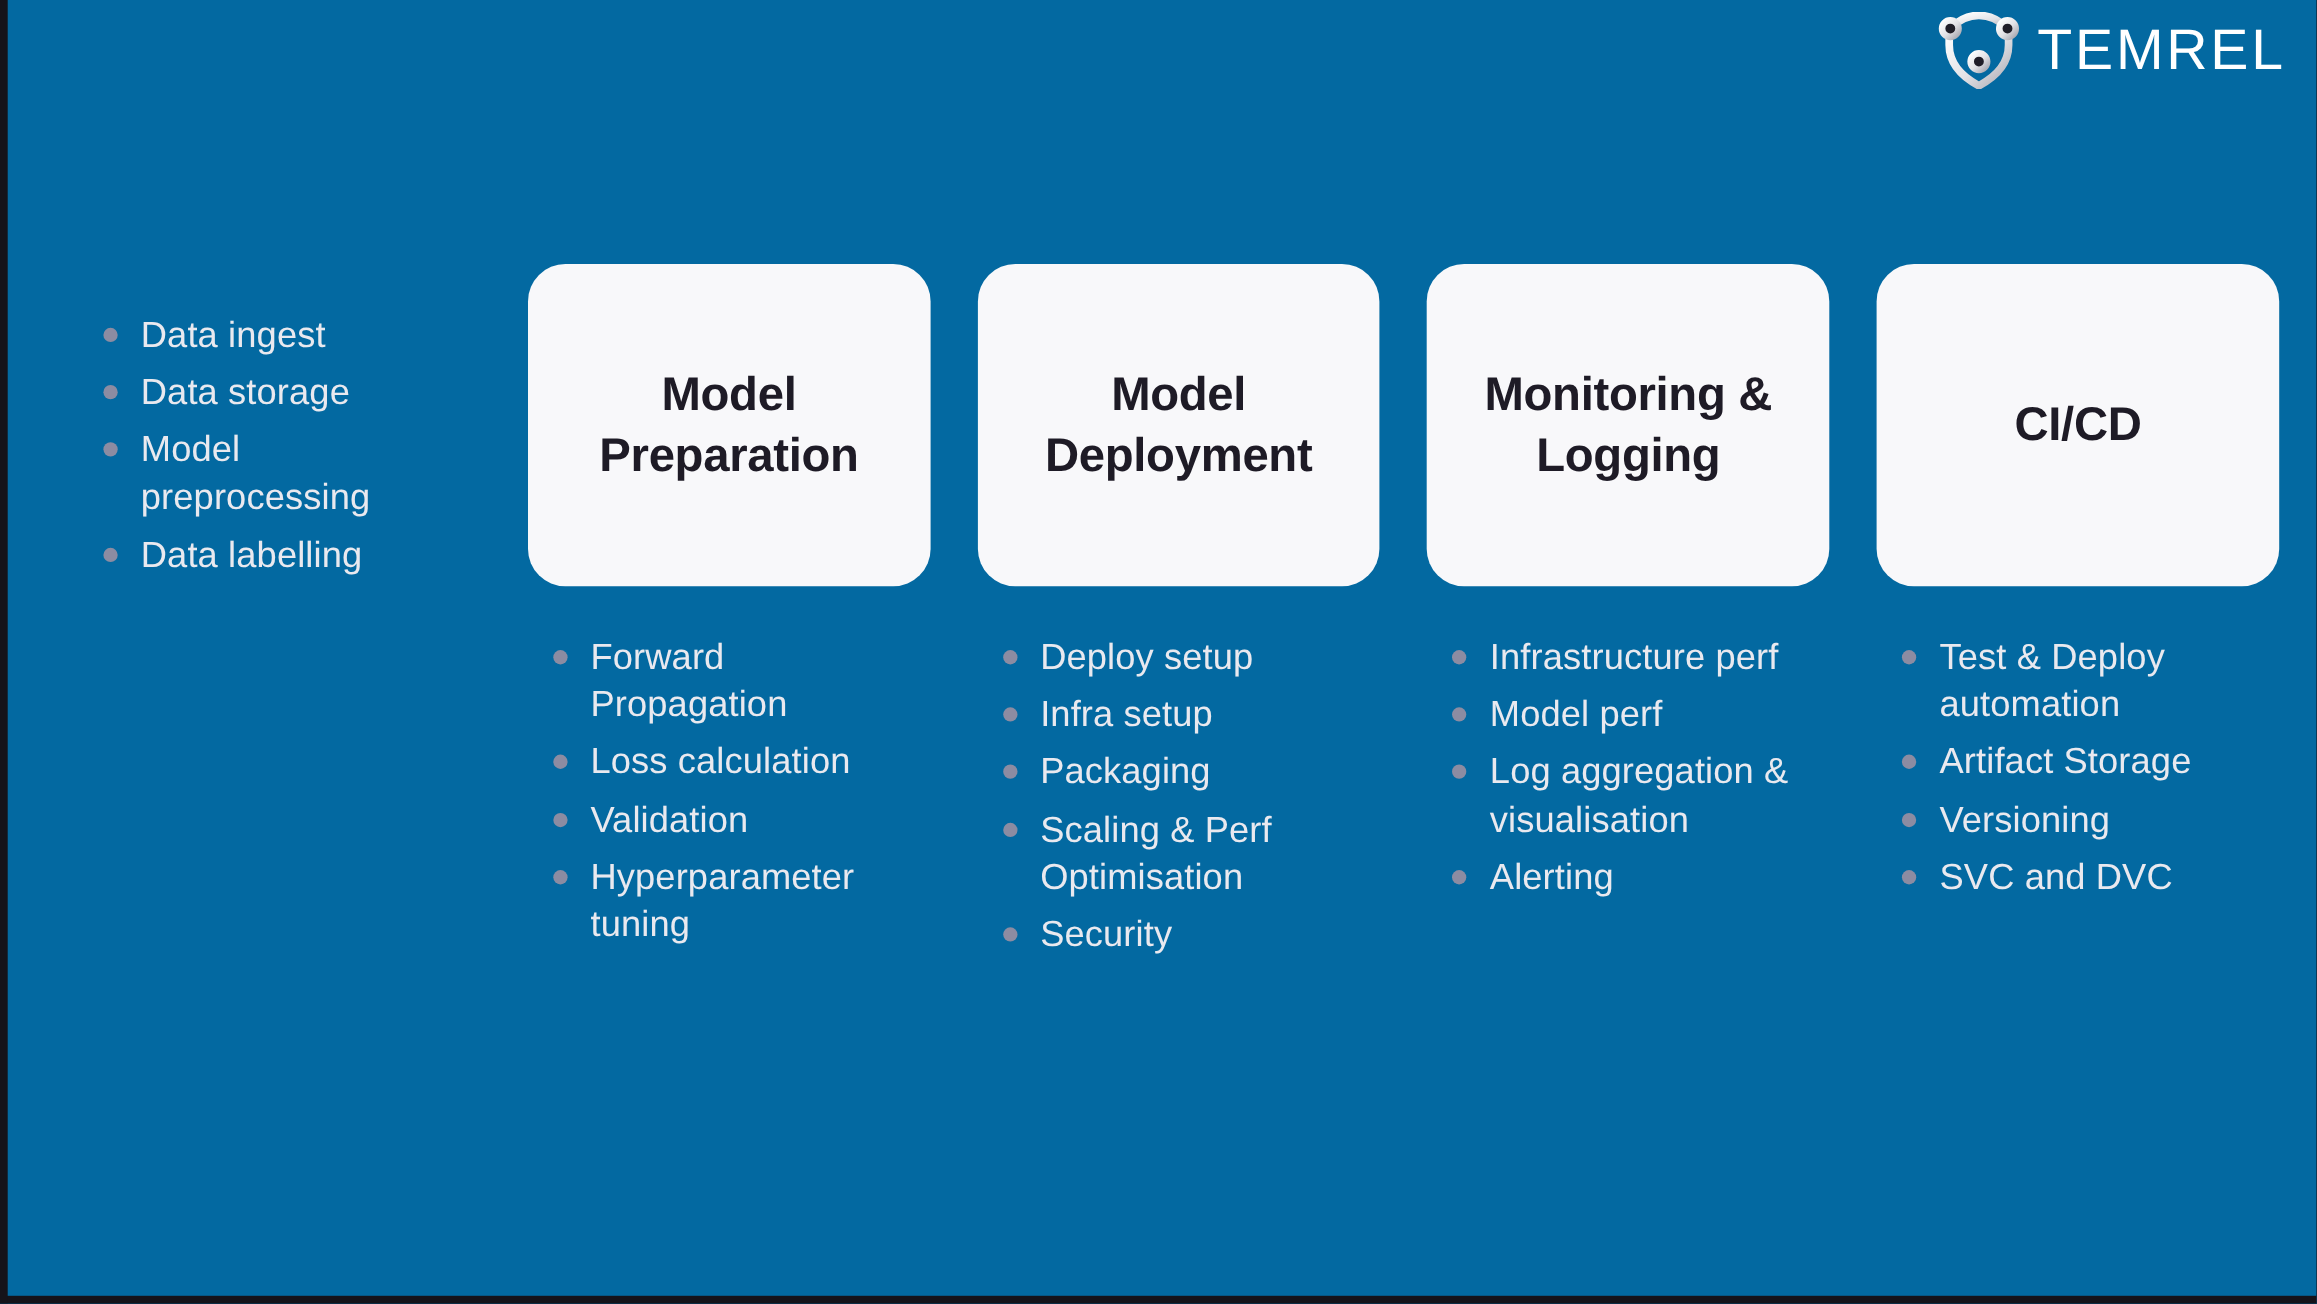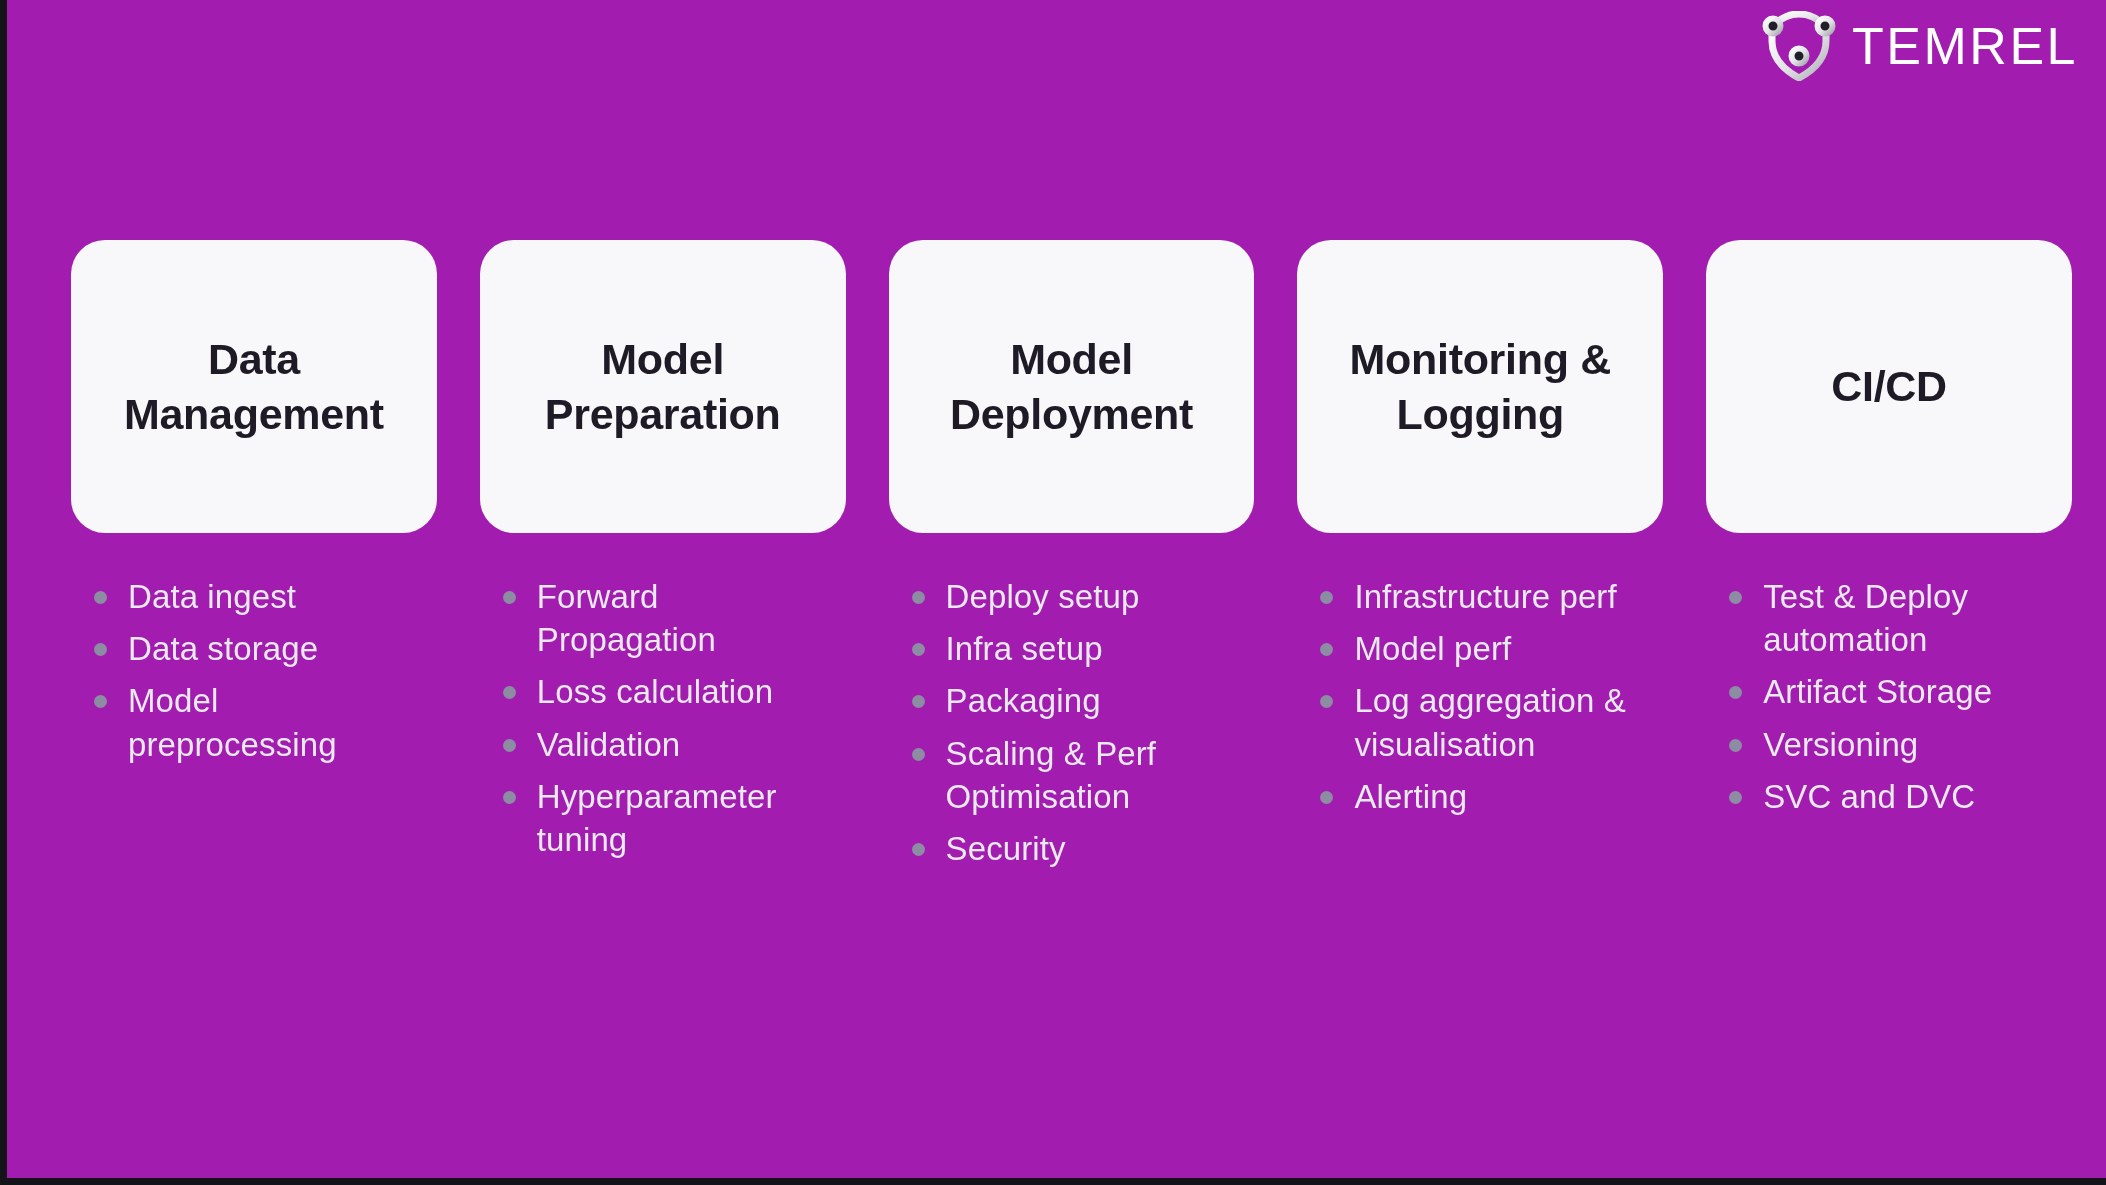--- a/index.html
+++ b/index.html
@@ -9,21 +9,21 @@
     background: #15131a;
   }
   body {
     font-family: "Liberation Sans", sans-serif;
   }
 
   #slide {
     position: relative;
     width: 2106px;
     height: 1185px;
-    background: #a21caf;
+    background: #0369a1;
     border-left: 7px solid #15131a;
     border-bottom: 7px solid #15131a;
     box-sizing: border-box;
     overflow: hidden;
   }
 
   
   #brand {
     position: absolute;
     top: 8px;
@@ -126,27 +126,25 @@
       <line x1="37" y1="4" x2="37" y2="43" stroke="url(#shieldGrad)" stroke-width="6" stroke-linecap="round"></line>
       <circle cx="11" cy="15" r="7.5" fill="#201e28" stroke="url(#shieldGrad)" stroke-width="6"></circle>
       <circle cx="63" cy="15" r="7.5" fill="#201e28" stroke="url(#shieldGrad)" stroke-width="6"></circle>
       <circle cx="37" cy="45" r="7.5" fill="#201e28" stroke="url(#shieldGrad)" stroke-width="6"></circle>
     </svg>
     <span id="brand-word">TEMREL</span>
   </div>
 
   <div id="columns">
       <div class="column">
-        <div class="stage-card">
-          <div class="stage-card-title">Data Management</div>
-        </div>
         <ul class="bullet-list">
           <li class="bullet-item"><span class="bullet-dot"></span><span>Data ingest</span></li>
           <li class="bullet-item"><span class="bullet-dot"></span><span>Data storage</span></li>
           <li class="bullet-item"><span class="bullet-dot"></span><span>Model preprocessing</span></li>
+          <li class="bullet-item"><span class="bullet-dot"></span><span>Data labelling</span></li>
         </ul>
       </div>
       <div class="column">
         <div class="stage-card">
           <div class="stage-card-title">Model Preparation</div>
         </div>
         <ul class="bullet-list">
           <li class="bullet-item"><span class="bullet-dot"></span><span>Forward Propagation</span></li>
           <li class="bullet-item"><span class="bullet-dot"></span><span>Loss calculation</span></li>
           <li class="bullet-item"><span class="bullet-dot"></span><span>Validation</span></li>

